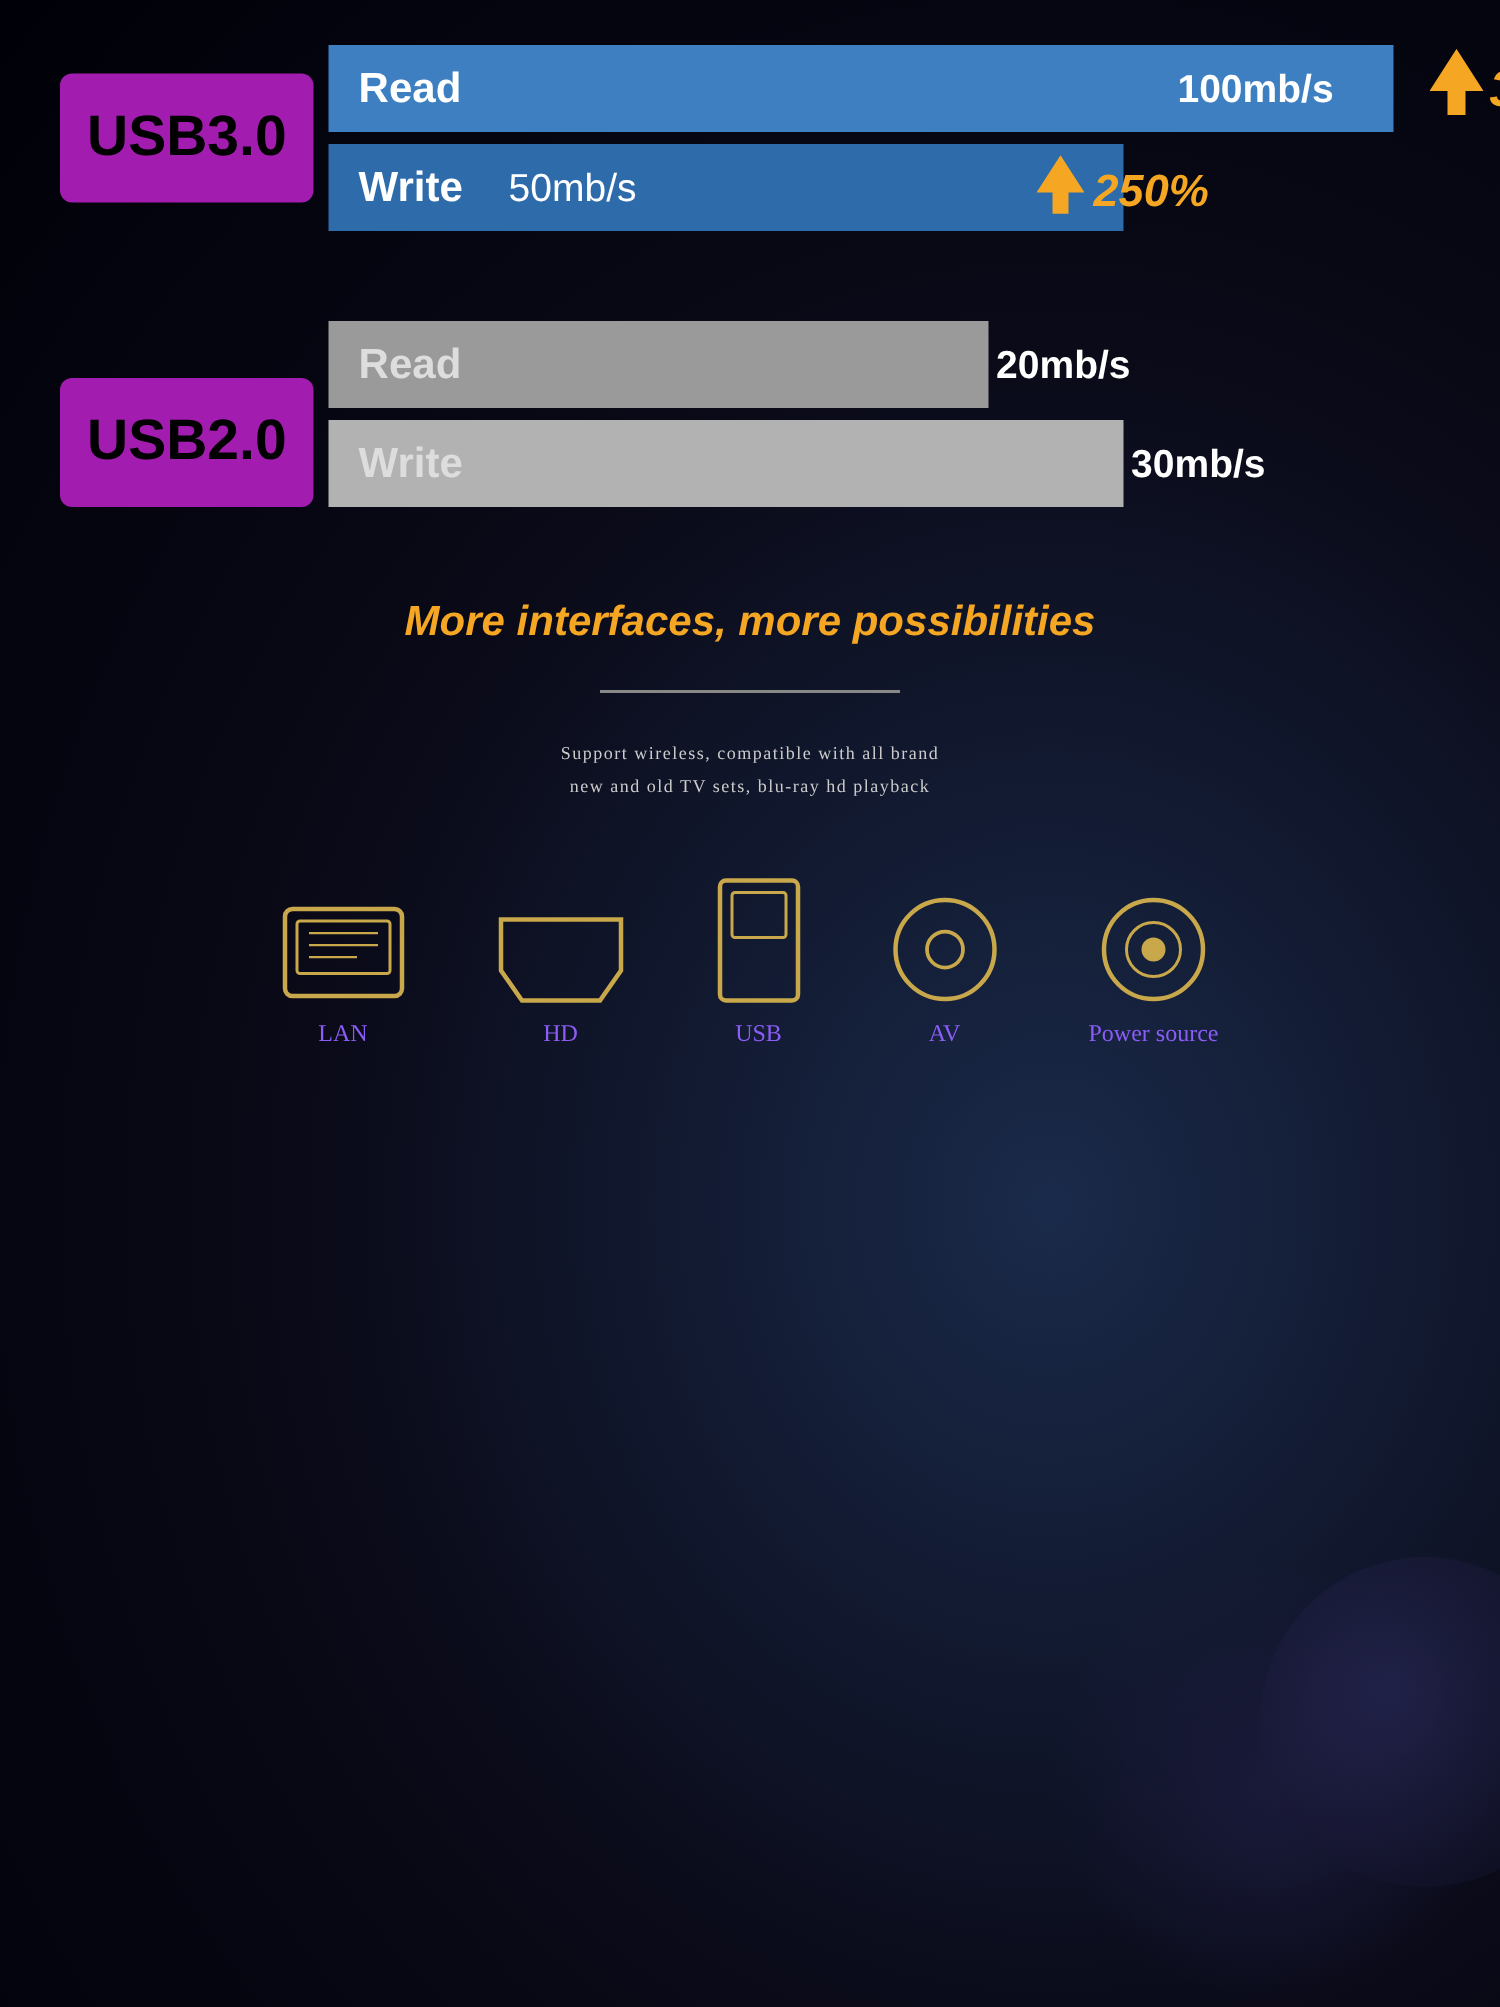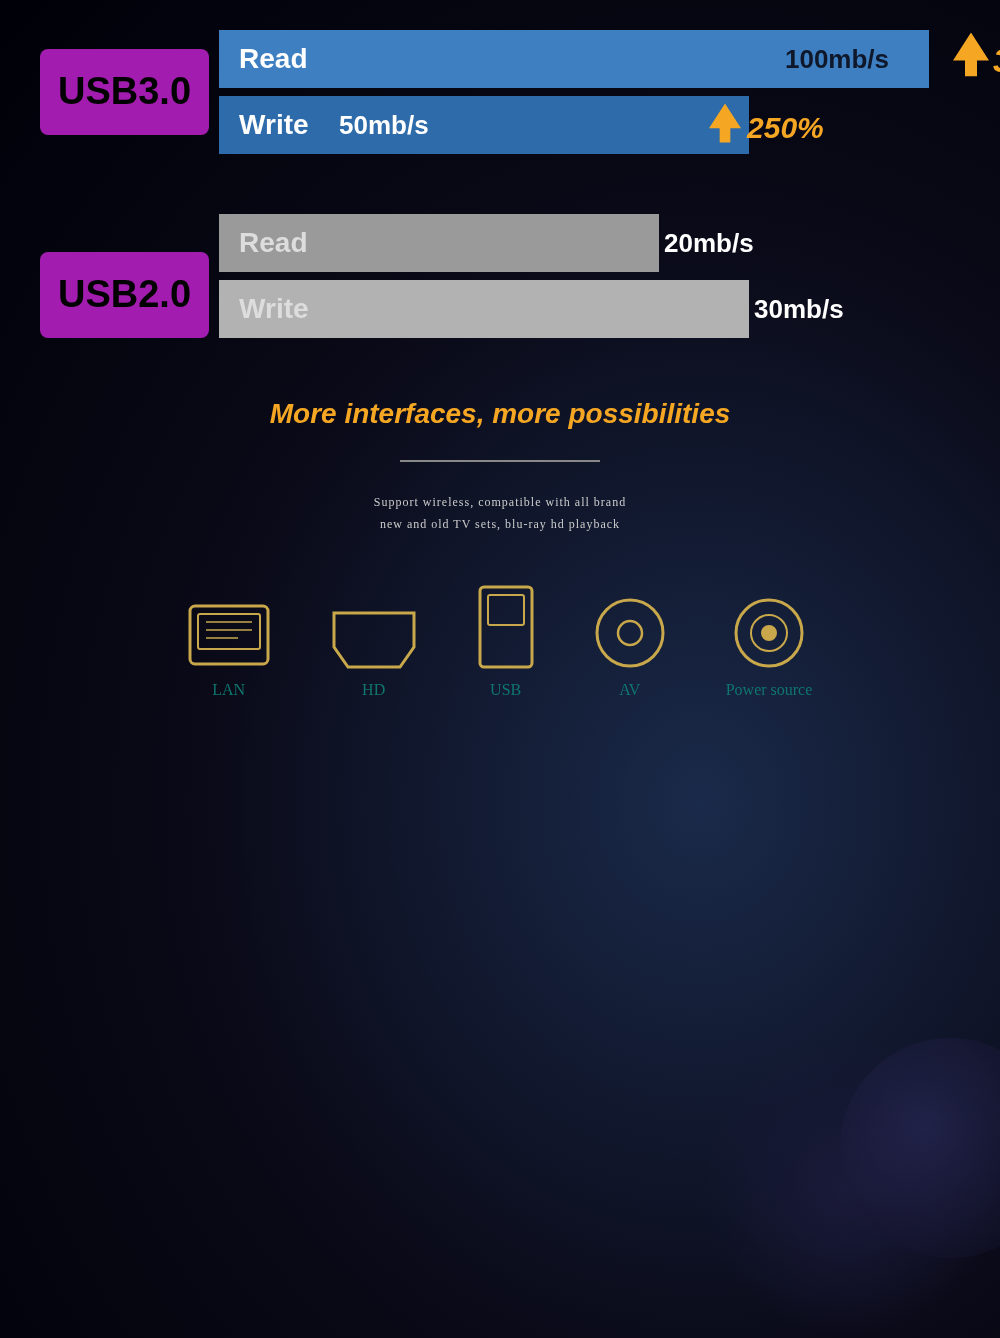--- a/index.html
+++ b/index.html
@@ -118,21 +118,21 @@
     }
 
     .icon-item {
       display: flex;
       flex-direction: column;
       align-items: center;
       gap: 12px;
     }
 
     .icon-label {
-      color: #0f766e;
+      color: #8b5cf6;
       font-size: 16px;
       font-family: 'Times New Roman', serif;
     }
 
     
     .bars-wrapper {
       position: relative;
       flex: 1;
     }
 
@@ -195,38 +195,38 @@
 <div class="main-content">
 
   <div class="usb-section">
     <div class="usb-label">USB3.0</div>
 
     <div class="bars-wrapper">
 
       <div class="read-row-wrapper" style="position:relative; margin-bottom: 8px;">
         <div class="speed-bar-blue-read" style="width: 710px;">
           <span class="bar-label">Read</span>
-          <span style="font-size:26px; font-weight:bold; color:#0f172a; margin-left: auto; margin-right: 20px;">100mb/s</span>
+          <span style="font-size:26px; font-weight:bold; color:#ffffff; margin-left: auto; margin-right: 20px;">100mb/s</span>
         </div>
 
         <div style="position:absolute; right: -120px; top: 50%; transform: translateY(-60%); display: flex; align-items: flex-end; gap: 4px;">
           <svg width="36" height="44" viewBox="0 0 36 44">
             <polygon points="18,0 36,28 24,28 24,44 12,44 12,28 0,28" fill="#f5a623"></polygon>
           </svg>
           <span style="color:#f5a623; font-size:34px; font-weight:bold; font-style:italic; line-height:1;">300%</span>
         </div>
       </div>
 
       <div class="write-row-wrapper" style="position:relative;">
         <div class="speed-bar-blue-write" style="width: 530px; display:flex; align-items:center; padding:13px 20px; gap:20px;">
           <span class="bar-label">Write</span>
-          <span style="font-size:26px; font-weight:bold; color:white;">50mb/s</span>
-        </div>
-
-        <div style="position:absolute; left: 490px; top: 50%; transform: translateY(-55%); display: flex; align-items: flex-end; gap: 6px; justify-content: flex-end;">
+          <span style="font-size:26px; font-weight:normal; color:white;">50mb/s</span>
+        </div>
+
+        <div style="position:absolute; left: 472px; top: 50%; transform: translateY(-55%); display: flex; align-items: flex-end; gap: 6px; justify-content: flex-end;">
           <svg width="32" height="40" viewBox="0 0 36 44">
             <polygon points="18,0 36,28 24,28 24,44 12,44 12,28 0,28" fill="#f5a623"></polygon>
           </svg>
           <span style="color:#f5a623; font-size:30px; font-weight:bold; font-style:italic; line-height:1;">250%</span>
         </div>
       </div>
     </div>
   </div>
 
   <div class="usb2-section" style="margin-top: 40px;">

